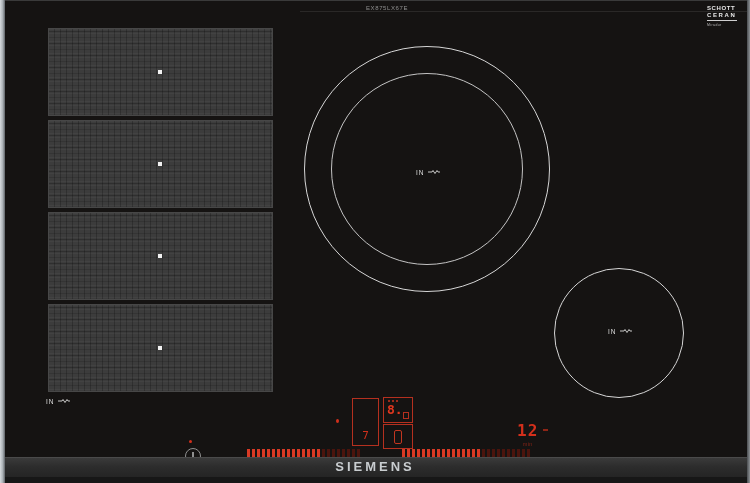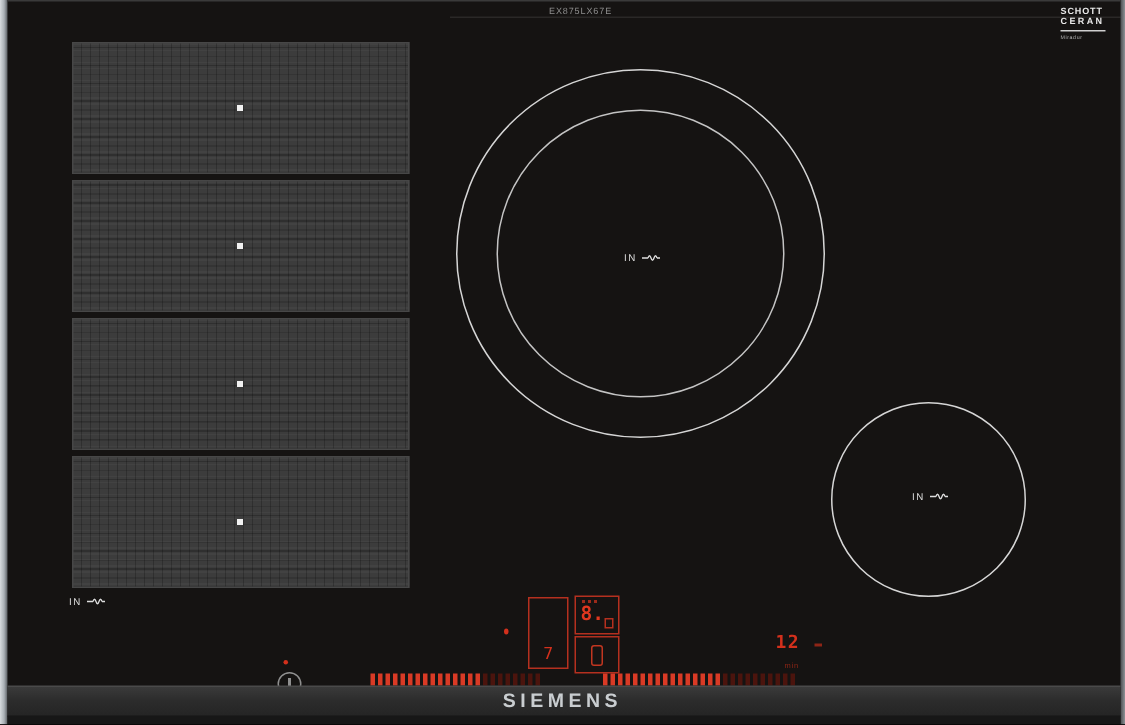--- a/index.html
+++ b/index.html
@@ -54,21 +54,21 @@
   .pwr-digit{position:absolute;left:3px;top:4px;color:#e0371f;
     font-family:"DejaVu Sans Mono",monospace;font-size:13px;font-weight:bold;}
   .pwr-sub{position:absolute;right:3px;bottom:3px;width:4px;height:5px;border:1px solid #b5301f;}
   .boost-rect{left:383px;top:424px;width:28px;height:23px;}
   .boost-glyph{position:absolute;left:10px;top:5px;width:6px;height:12px;border:1px solid #c23620;border-radius:2px;}
   .red-dot{position:absolute;background:#d3301c;border-radius:50%;}
 
   
   .timer{position:absolute;left:515px;top:421px;width:46px;height:28px;}
   .timer-value{position:absolute;left:2px;top:0;color:#d3301c;
-    font-family:"DejaVu Sans Mono",monospace;font-size:12px;font-weight:bold;letter-spacing:1px;}
+    font-family:"DejaVu Sans Mono",monospace;font-size:16px;font-weight:bold;letter-spacing:1px;}
   .timer-dash{position:absolute;left:28px;top:8px;width:5px;height:2px;background:#8e2516;}
   .timer-unit{position:absolute;left:8px;top:20px;color:#8e2516;font-size:5px;letter-spacing:0.5px;}
 
   
   .slider{position:absolute;top:449px;height:8px;display:flex;align-items:stretch;gap:2px;}
   .slider .tick{width:3px;background:#d93a25;}
   .slider .tick.dim{background:#4b140d;}
 
   
   .power-btn{position:absolute;left:185px;top:448px;width:14px;height:14px;border:1px solid #8f8f8f;

